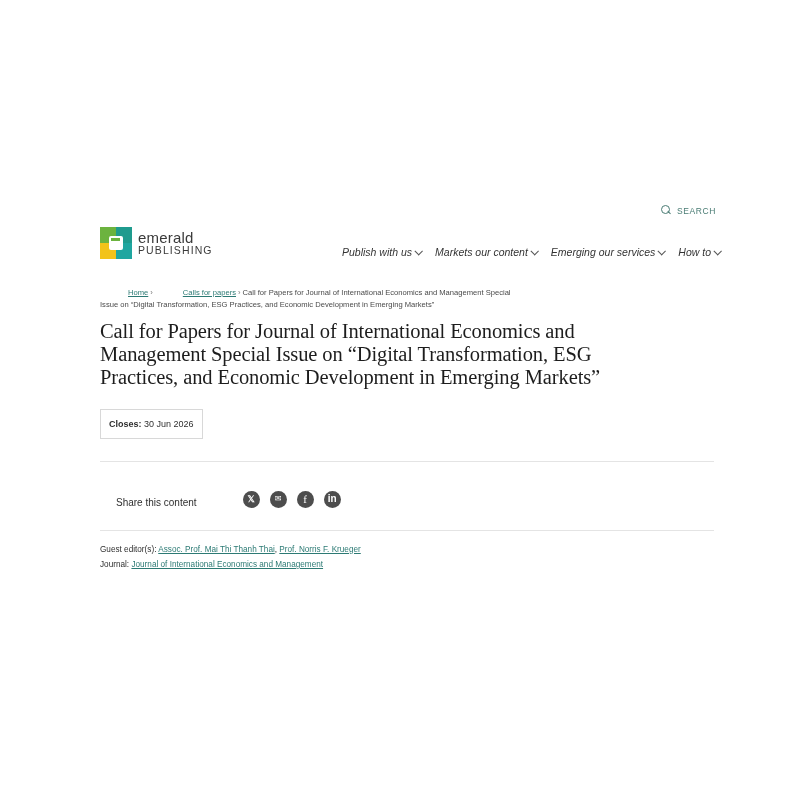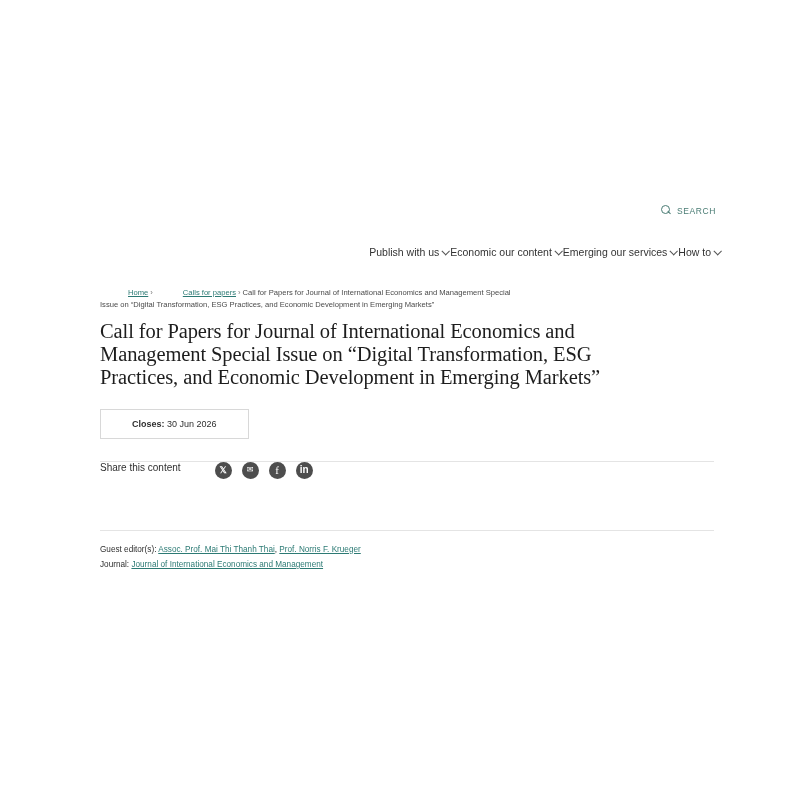--- a/index.html
+++ b/index.html
@@ -116,21 +116,22 @@
     letter-spacing: .6px;
     color: #4a7c74;
   }
 
   .nav {
     position: absolute;
     right: 8px;
     top: 41px;
     display: flex;
     align-items: center;
-    gap: 2px;
+    gap: 14px;
+    font-style: italic;
   }
   .nav-item {
     font-size: 10.5px;
     color: #333333;
     white-space: nowrap;
     display: flex;
     align-items: center;
     gap: 3px;
     cursor: pointer;
   }
@@ -168,38 +169,38 @@
     color: #1d1d1d;
     max-width: 510px;
     letter-spacing: -0.1px;
   }
 
   
   .closes-box {
     margin: 19px 14px 0 14px;
     display: inline-block;
     border: 1px solid #d8d8d8;
-    padding: 9px 31px;
+    padding: 9px 8px;
     font-size: 9px;
     color: #2f2f2f;
   }
   .closes-box b { font-weight: bold; }
 
   
   .rule {
     margin: 22px 14px 0 14px;
     height: 1px;
     background: #e4e4e4;
   }
   .share {
-    margin: 0 14px;
-    display: flex;
-    align-items: flex-start;
+    margin: 0 30px;
+    display: flex;
+    align-items: flex-end;
     height: 46px;
-    gap: 34px;
+    gap: 46px;
   }
   .share-label {
     font-size: 10px;
     color: #2f2f2f;
   }
   .share-icons {
     display: flex;
     gap: 10px;
   }
   .sicon {
@@ -235,33 +236,47 @@
 </style>
 </head>
 <body>
 
 <div id="page">
   <div id="viewport">
 
     
     <div class="header">
 
+      <div class="logo">
+        <div class="logo-mark">
+          <span class="sq tl"></span>
+          <span class="sq tr"></span>
+          <span class="sq bl"></span>
+          <span class="sq br"></span>
+          <span class="notch"></span>
+          <span class="bar"></span>
+        </div>
+        <div class="logo-text">
+          <div class="w1">emerald</div>
+          <div class="w2">PUBLISHING</div>
+        </div>
+      </div>
 
       <div class="search-row">
         <span class="mag"></span>
         <span class="search-label">SEARCH</span>
       </div>
 
       <div class="nav">
         <div class="nav-item">
           <span>Publish with us</span>
           <span class="chev"></span>
         </div>
         <div class="nav-item">
-          <span>Economic our content</span>
+          <span>Markets our content</span>
           <span class="chev"></span>
         </div>
         <div class="nav-item">
           <span>Emerging our services</span>
           <span class="chev"></span>
         </div>
         <div class="nav-item">
           <span>How to</span>
           <span class="chev"></span>
         </div>

